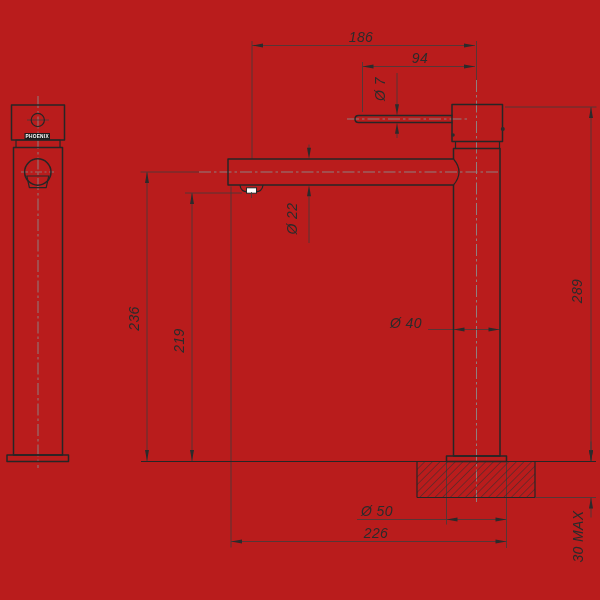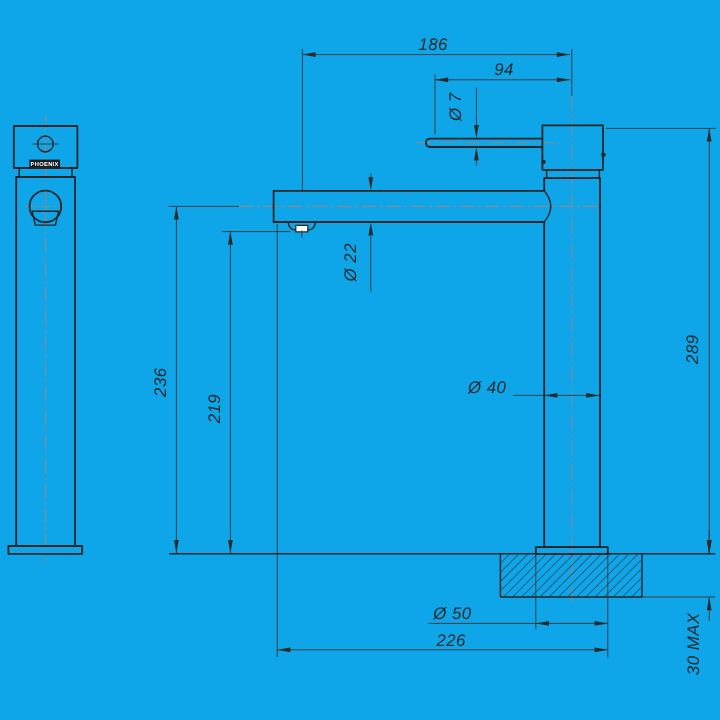--- a/index.html
+++ b/index.html
@@ -1,16 +1,16 @@
 <!DOCTYPE html>
 <html><head>
 <meta charset="utf-8">
 <style>
   html,body{margin:0;padding:0;background:#ffffff;}
-  .stage{position:relative;width:600px;height:600px;background:#0ea5e9;overflow:hidden;
+  .stage{position:relative;width:600px;height:600px;background:#b91c1c;overflow:hidden;
          font-family:"Liberation Sans",sans-serif;}
   svg{display:block}
   .obj{fill:none;stroke:#262626;stroke-width:1.5;stroke-linejoin:round;stroke-linecap:butt}
   .obj2{fill:none;stroke:#262626;stroke-width:1.2;stroke-linejoin:round}
   .thin{fill:none;stroke:#3d3d3d;stroke-width:0.8}
   .cl{fill:none;stroke:#8a8a8a;stroke-width:0.9;stroke-dasharray:12 3 2.5 3}
   .clsmall{fill:none;stroke:#8a8a8a;stroke-width:0.8;stroke-dasharray:7 2.5 2 2.5}
   .arrow{fill:#2b2b2b;stroke:none}
   .dimtext{font-family:"Liberation Sans",sans-serif;font-style:italic;font-size:14px;
            fill:#2b2b2b;letter-spacing:0.4px}

